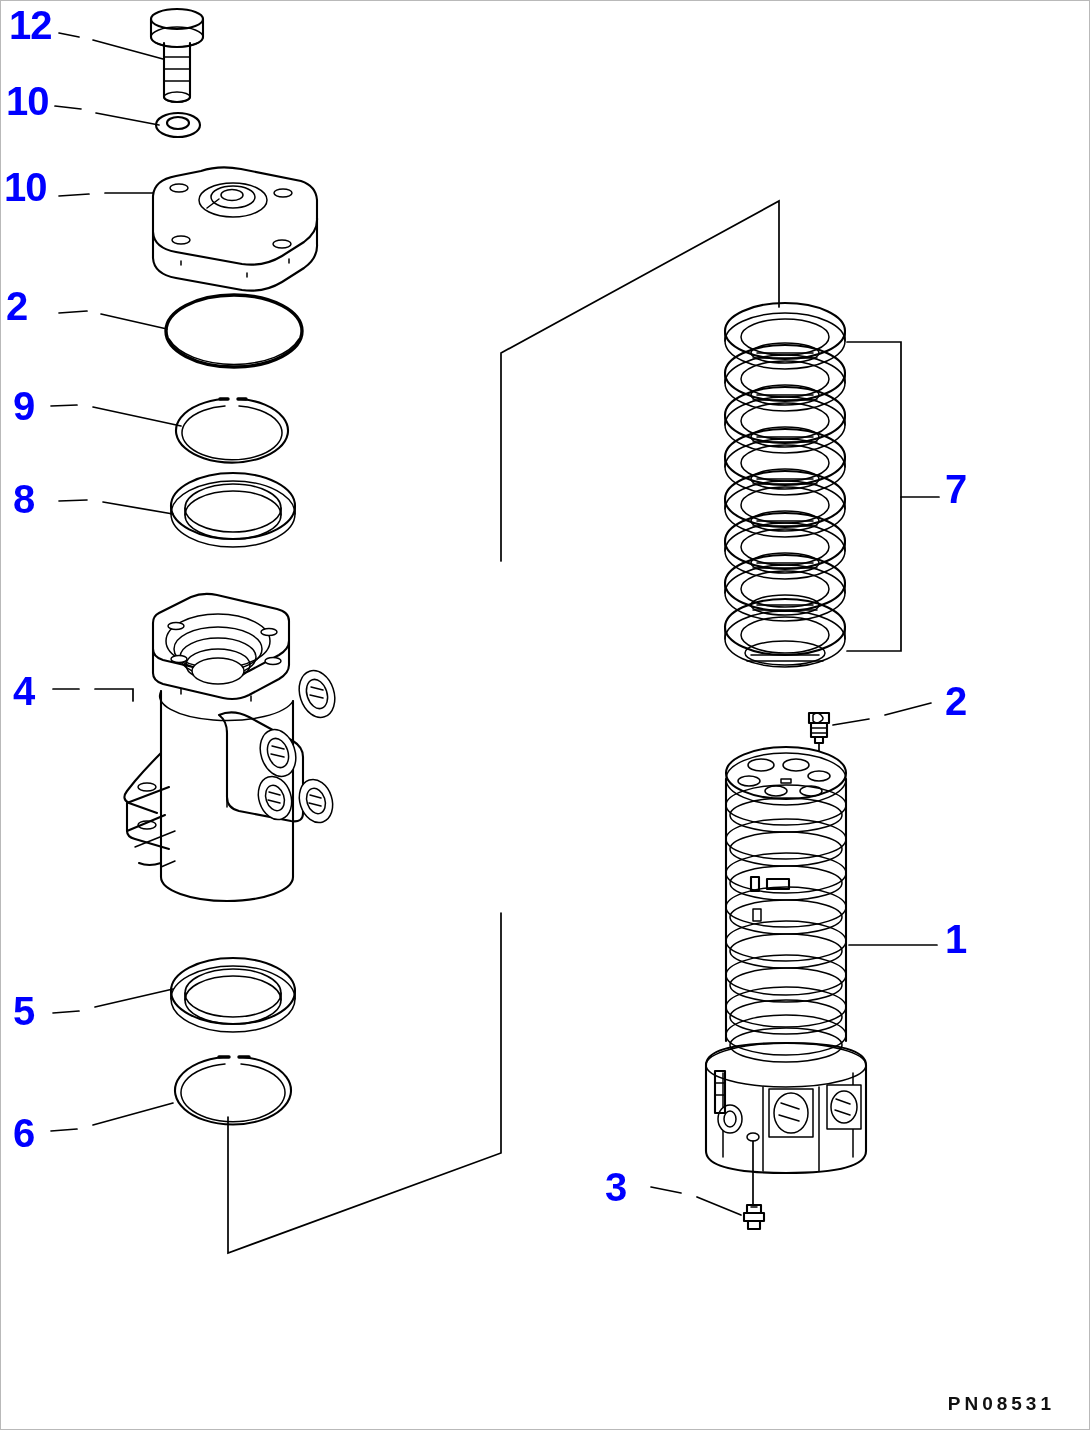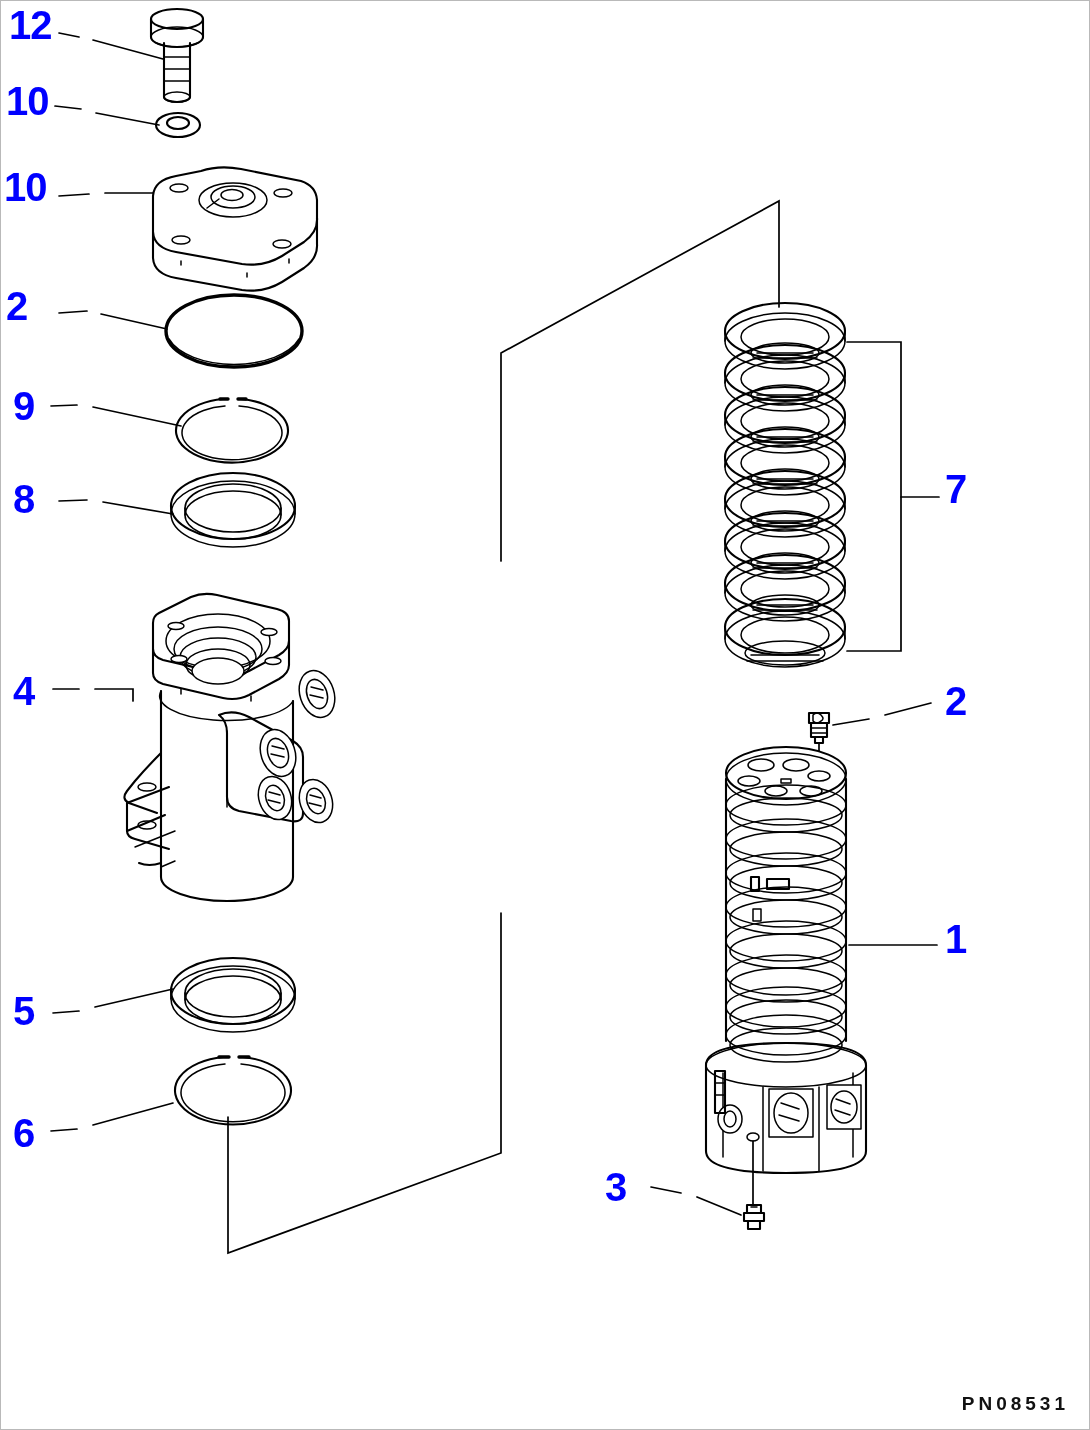--- a/index.html
+++ b/index.html
@@ -11,21 +11,21 @@
   #sheet{position:absolute;inset:0;border-radius:32px;}
   svg#art{position:absolute;left:0;top:0;width:1090px;height:1430px;}
 
   .callout{
     position:absolute;color:#0000ff;font-weight:bold;
     font-family:"Liberation Sans", sans-serif;
     font-size:40px;line-height:40px;letter-spacing:-1px;
     white-space:nowrap;
   }
   .partcode{
-    position:absolute;right:20px;bottom:14px;
+    position:absolute;right:34px;bottom:14px;
     font-family:"Liberation Sans", sans-serif;
     font-size:19px;font-weight:bold;color:#111;
     letter-spacing:4px;white-space:nowrap;
   }
 </style>
 </head>
 <body>
 
 <div id="sheet">
 

